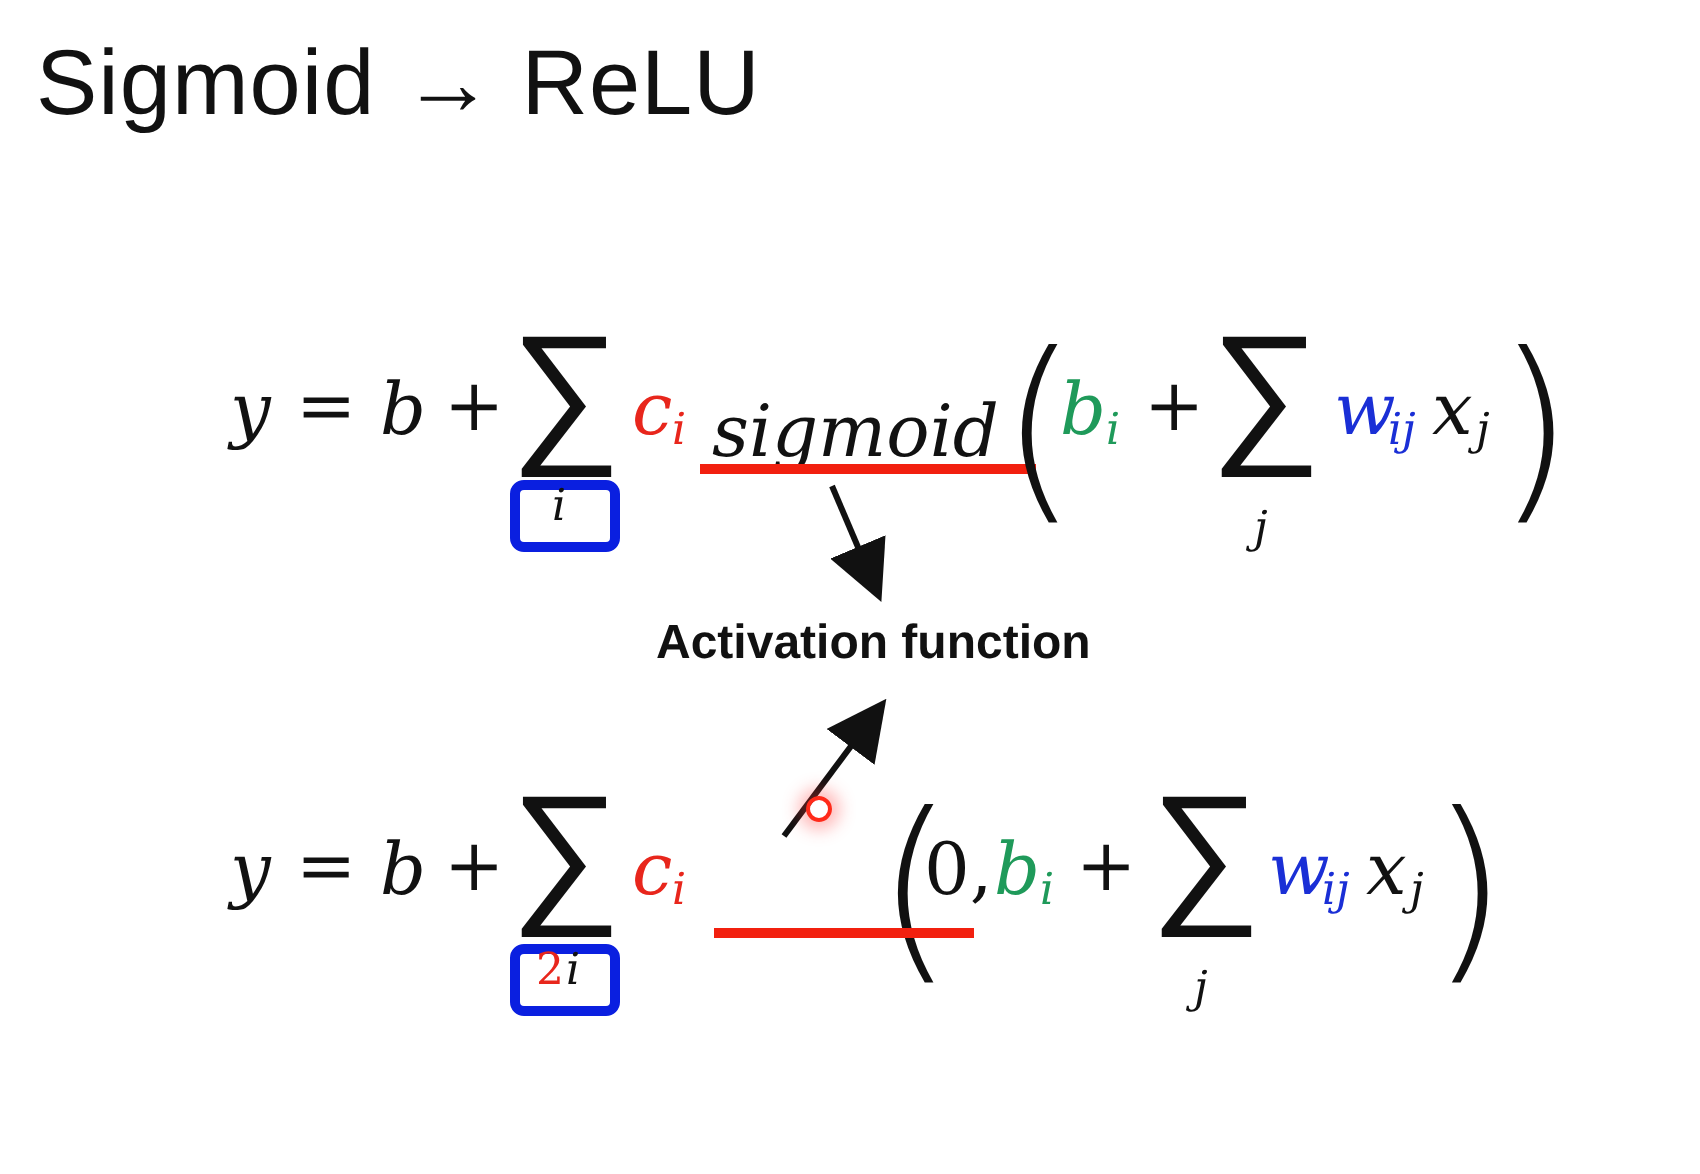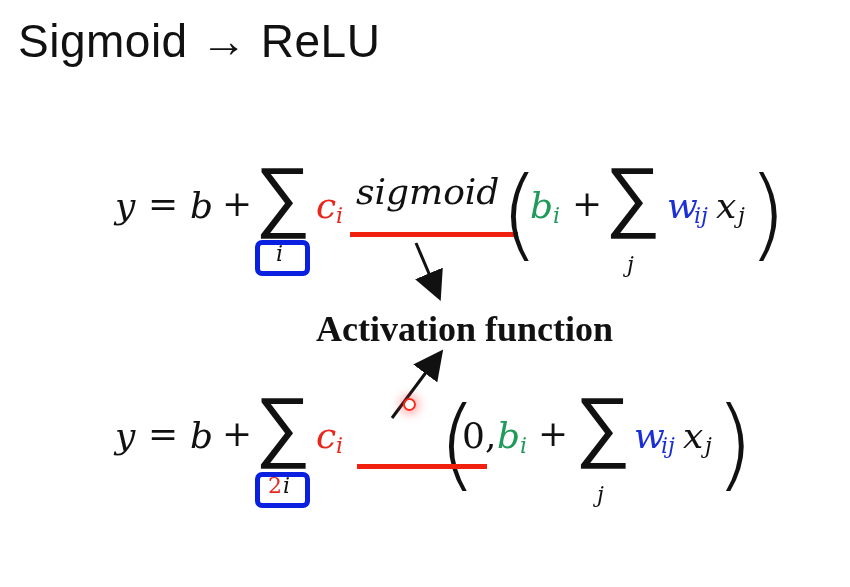--- a/index.html
+++ b/index.html
@@ -9,40 +9,40 @@
   .eq span{position:absolute;white-space:nowrap;}
   .up{font-style:normal;}
   .sub{font-size:22px;}
   .red{color:#e8261c;}
   .green{color:#1f9a5a;}
   .blue{color:#1a2fd6;}
   .sigma{font-style:normal;font-size:78px;font-family:"DejaVu Sans",sans-serif;font-weight:200;}
   .paren{font-style:normal;font-family:"DejaVu Sans",sans-serif;font-weight:200;}
   .box{position:absolute;border:5px solid #0a1fe0;border-radius:7px;background:#fff;}
   .uline{position:absolute;height:5px;background:#f2200f;}
-  .act{position:absolute;left:316px;top:308px;font-family:Liberation Serif, serif;font-weight:bold;font-size:36px;color:#111;}
+  .act{position:absolute;left:328px;top:308px;font-family:Liberation Sans, sans-serif;font-weight:bold;font-size:24px;color:#111;}
   svg.arrows{position:absolute;left:0;top:0;}
   .cursor{position:absolute;left:403px;top:398px;width:9px;height:9px;border:2.5px solid #ff2a1a;border-radius:50%;box-shadow:0 0 8px 4px rgba(255,60,60,0.35);}
 </style>
 </head>
 <body>
 
 <div class="title">Sigmoid → ReLU</div>
 
 <div class="eq" style="left:0;top:0;width:850px;height:300px;">
   <span style="left:115px;top:185px;">y</span>
   <span class="up" style="left:148px;top:183px;">=</span>
   <span style="left:190px;top:185px;">b</span>
   <span class="up" style="left:222px;top:183px;">+</span>
   <span class="sigma" style="left:255px;top:150px;">∑</span>
   <div class="box" style="left:255px;top:240px;width:45px;height:26px;"></div>
   <span class="sub" style="left:276px;top:241px;">i</span>
   <span class="red" style="left:316px;top:185px;">c</span>
   <span class="red sub" style="left:336px;top:203px;">i</span>
-  <span style="left:356px;top:171px;">sigmoid</span>
+  <span style="left:356px;top:196px;">sigmoid</span>
   <div class="uline" style="left:350px;top:232px;width:168px;"></div>
   <span class="paren" style="left:500px;top:155px;font-size:100px;">(</span>
   <span class="green" style="left:530px;top:185px;">b</span>
   <span class="green sub" style="left:553px;top:203px;">i</span>
   <span class="up" style="left:572px;top:183px;">+</span>
   <span class="sigma" style="left:605px;top:150px;">∑</span>
   <span class="sub" style="left:627px;top:252px;">j</span>
   <span class="blue" style="left:667px;top:185px;">w</span>
   <span class="blue sub" style="left:694px;top:203px;">ij</span>
   <span style="left:716px;top:185px;">x</span>

